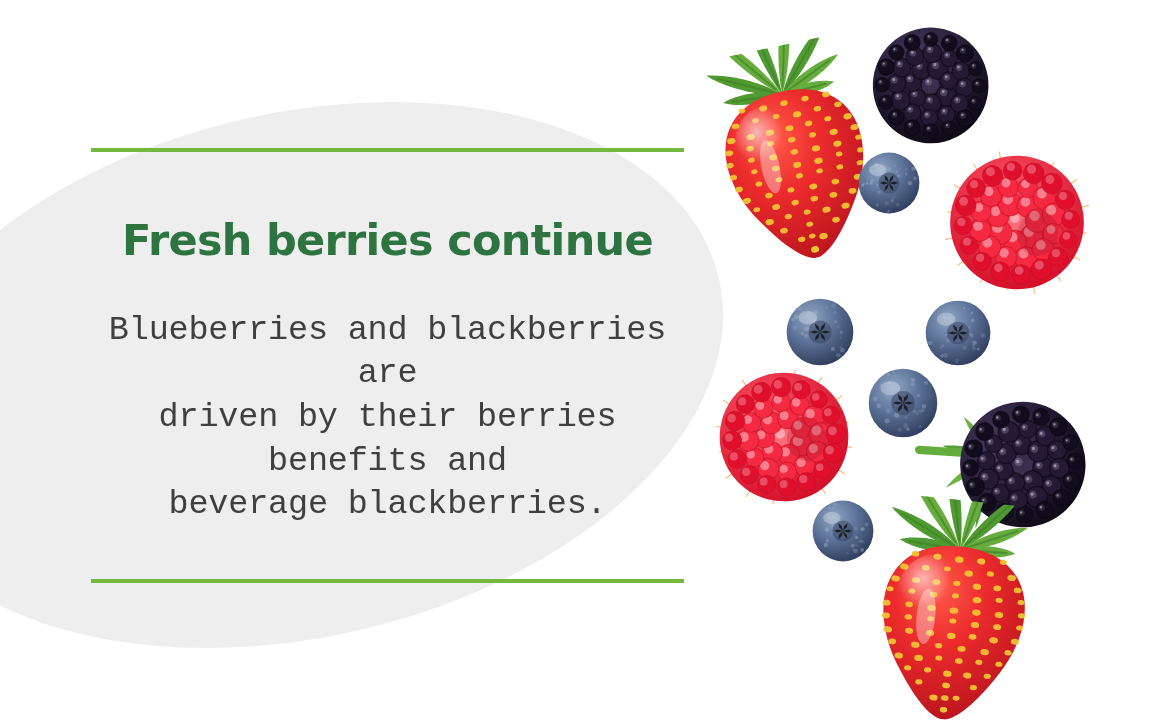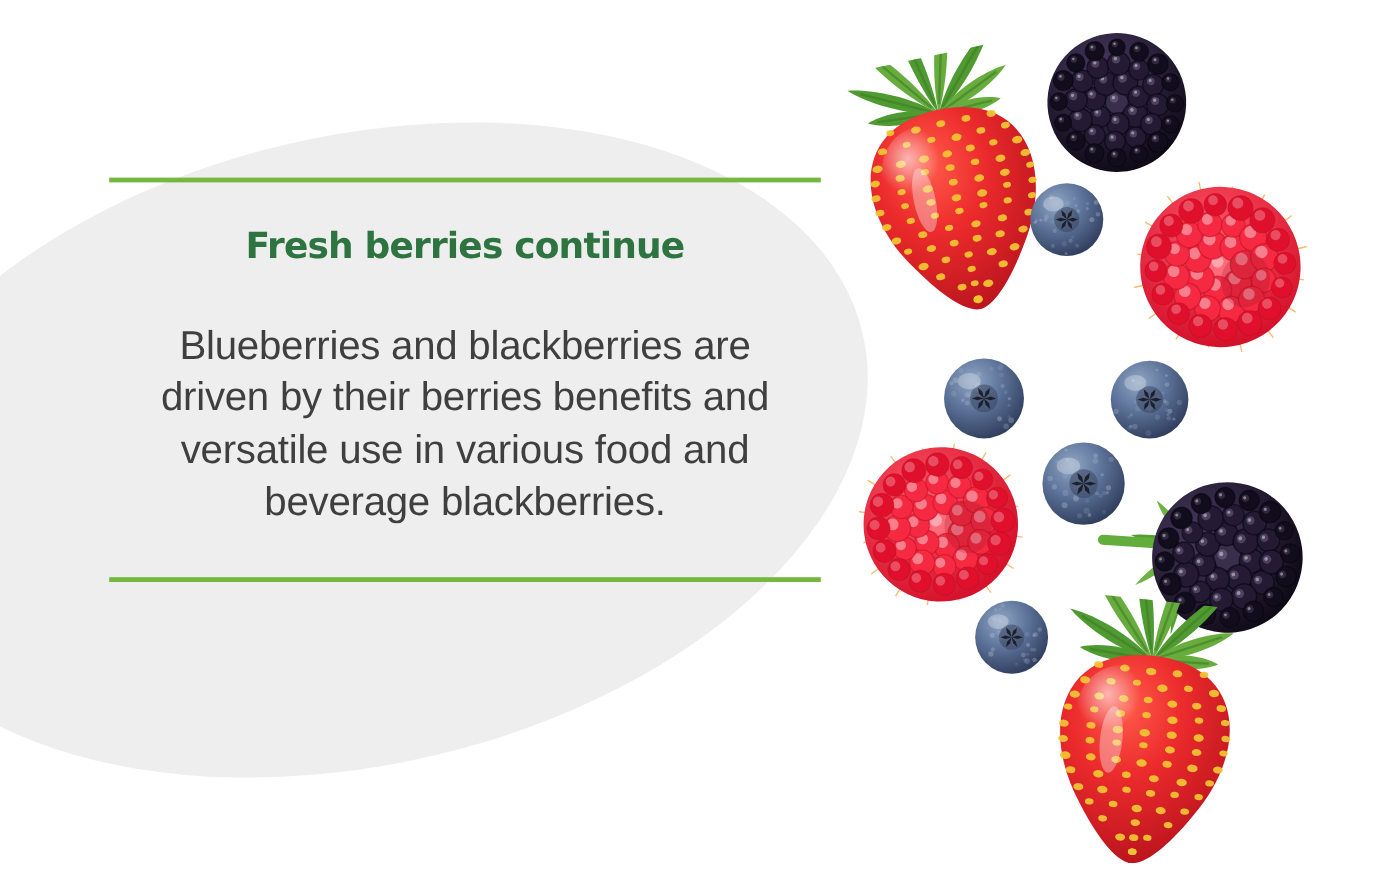--- a/index.html
+++ b/index.html
@@ -46,39 +46,39 @@
     display: block;
   }
 
   .rule-top { margin-bottom: 0; }
 
   .headline {
     text-align: center;
     color: #2e7440;
     font-family: "DejaVu Sans", "Liberation Sans", sans-serif;
     font-weight: 700;
-    font-size: 30px;
+    font-size: 43px;
     line-height: 1.16;
     letter-spacing: -0.7px;
-    padding-top: 37px;
+    padding-top: 64px;
     padding-bottom: 0;
   }
 
   .headline .hl-line { display: block; }
 
   .body-copy {
     text-align: center;
     color: #3f3f3f;
-    font-family: Liberation Sans, sans-serif;
+    font-family: Liberation Mono, monospace;
     font-weight: 400;
     font-size: 33.5px;
     line-height: 1.30;
     letter-spacing: -0.2px;
     padding-top: 43px;
-    padding-bottom: 40px;
+    padding-bottom: 52px;
   }
 
   .body-copy .bc-line { display: block; }
 
   .rule-bottom { margin-top: 0; }
 
   
   .berries {
     position: absolute;
     left: 0; top: 0;
@@ -108,21 +108,20 @@
 
     <hr class="rule rule-top">
 
     <h1 class="headline">
       <span class="hl-line">Fresh berries continue</span>
     </h1>
 
     <p class="body-copy">
       <span class="bc-line">Blueberries and blackberries are</span>
       <span class="bc-line">driven by their berries benefits and</span>
-      <span class="bc-line">versatile use in various food and</span>
       <span class="bc-line">beverage blackberries.</span>
     </p>
 
     <hr class="rule rule-bottom">
   </div>
 
   <div class="berries">
       <div class="berry" style="left: 712px; top: 45px; width: 165px; height: 215px; transform: rotate(-12deg);"><svg viewBox="0 0 165 215" width="165" height="215" xmlns="http://www.w3.org/2000/svg">
     <defs>
       <radialGradient id="sbg1" cx="38%" cy="26%" r="78%">

